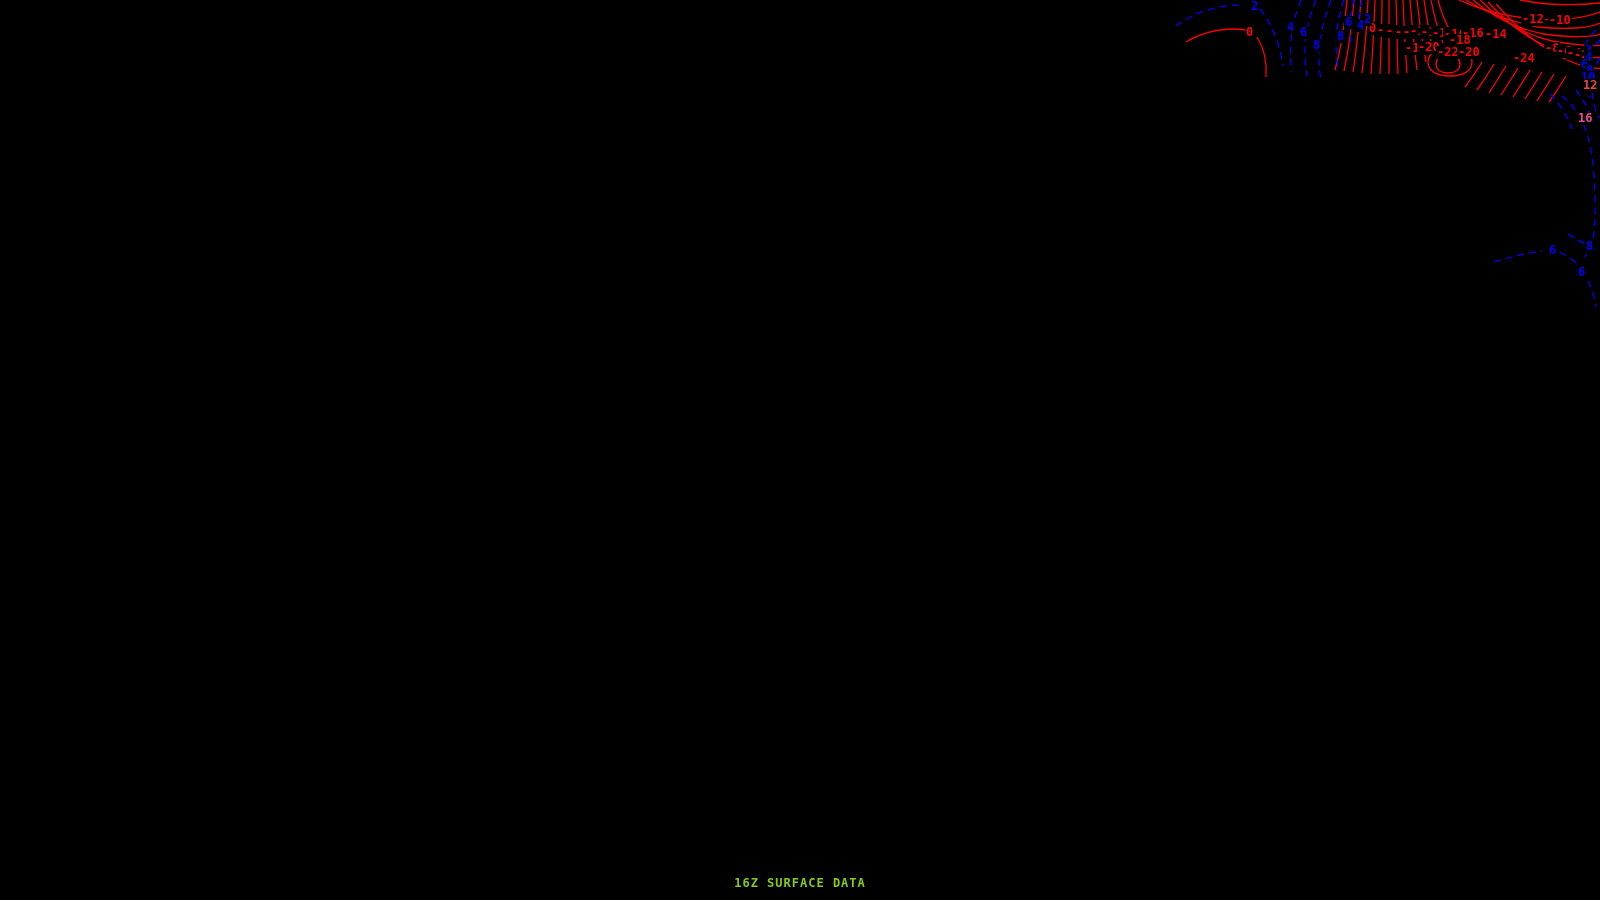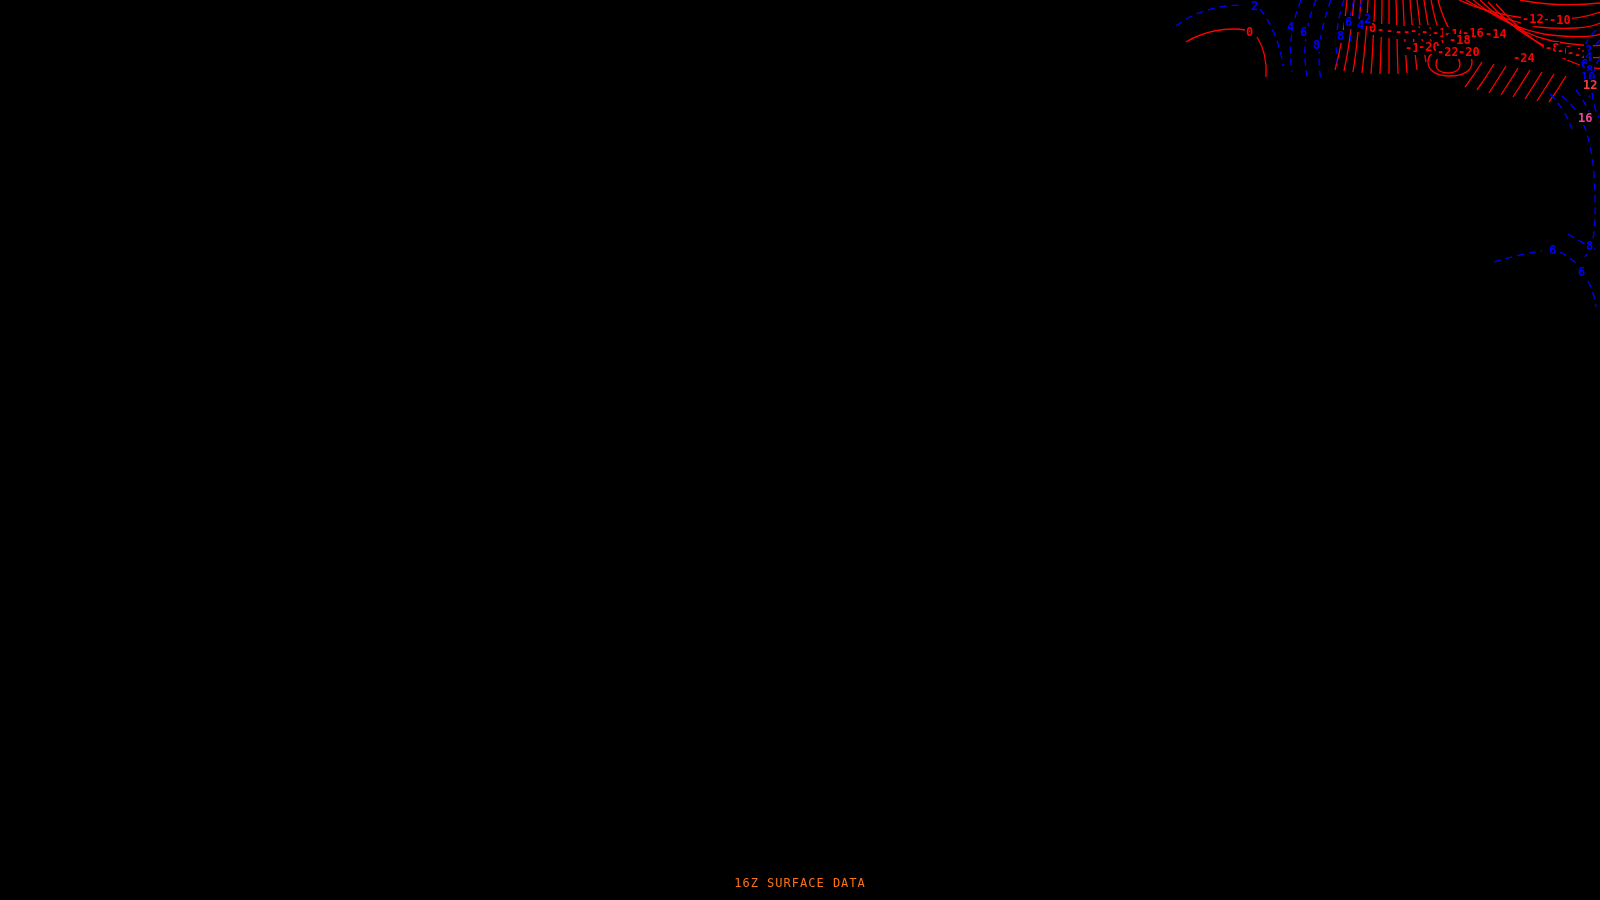--- a/index.html
+++ b/index.html
@@ -11,21 +11,21 @@
   .contour-svg path{fill:none;stroke-width:1.3px;}
   .contour-svg g.red path{stroke:#ff0000;}
   .contour-svg g.blue path{stroke:#0000ff;stroke-dasharray:7 5;}
   #labels{position:absolute;left:0;top:0;width:100%;height:100%;}
   .clabel{
     position:absolute;font-size:12px;line-height:13px;font-weight:bold;
     background:#000;padding:0 1px;white-space:nowrap;
   }
   .map-title{
     position:absolute;top:876px;left:50%;transform:translateX(-50%);
-    color:#f97316;font-size:12px;font-weight:normal;letter-spacing:1px;
+    color:#84cc16;font-size:12px;font-weight:bold;letter-spacing:1px;
     white-space:nowrap;
   }
 </style>
 </head>
 <body>
 
 <div class="stage">
 
   <svg class="contour-svg" width="1600" height="900" viewBox="0 0 1600 900">
 

